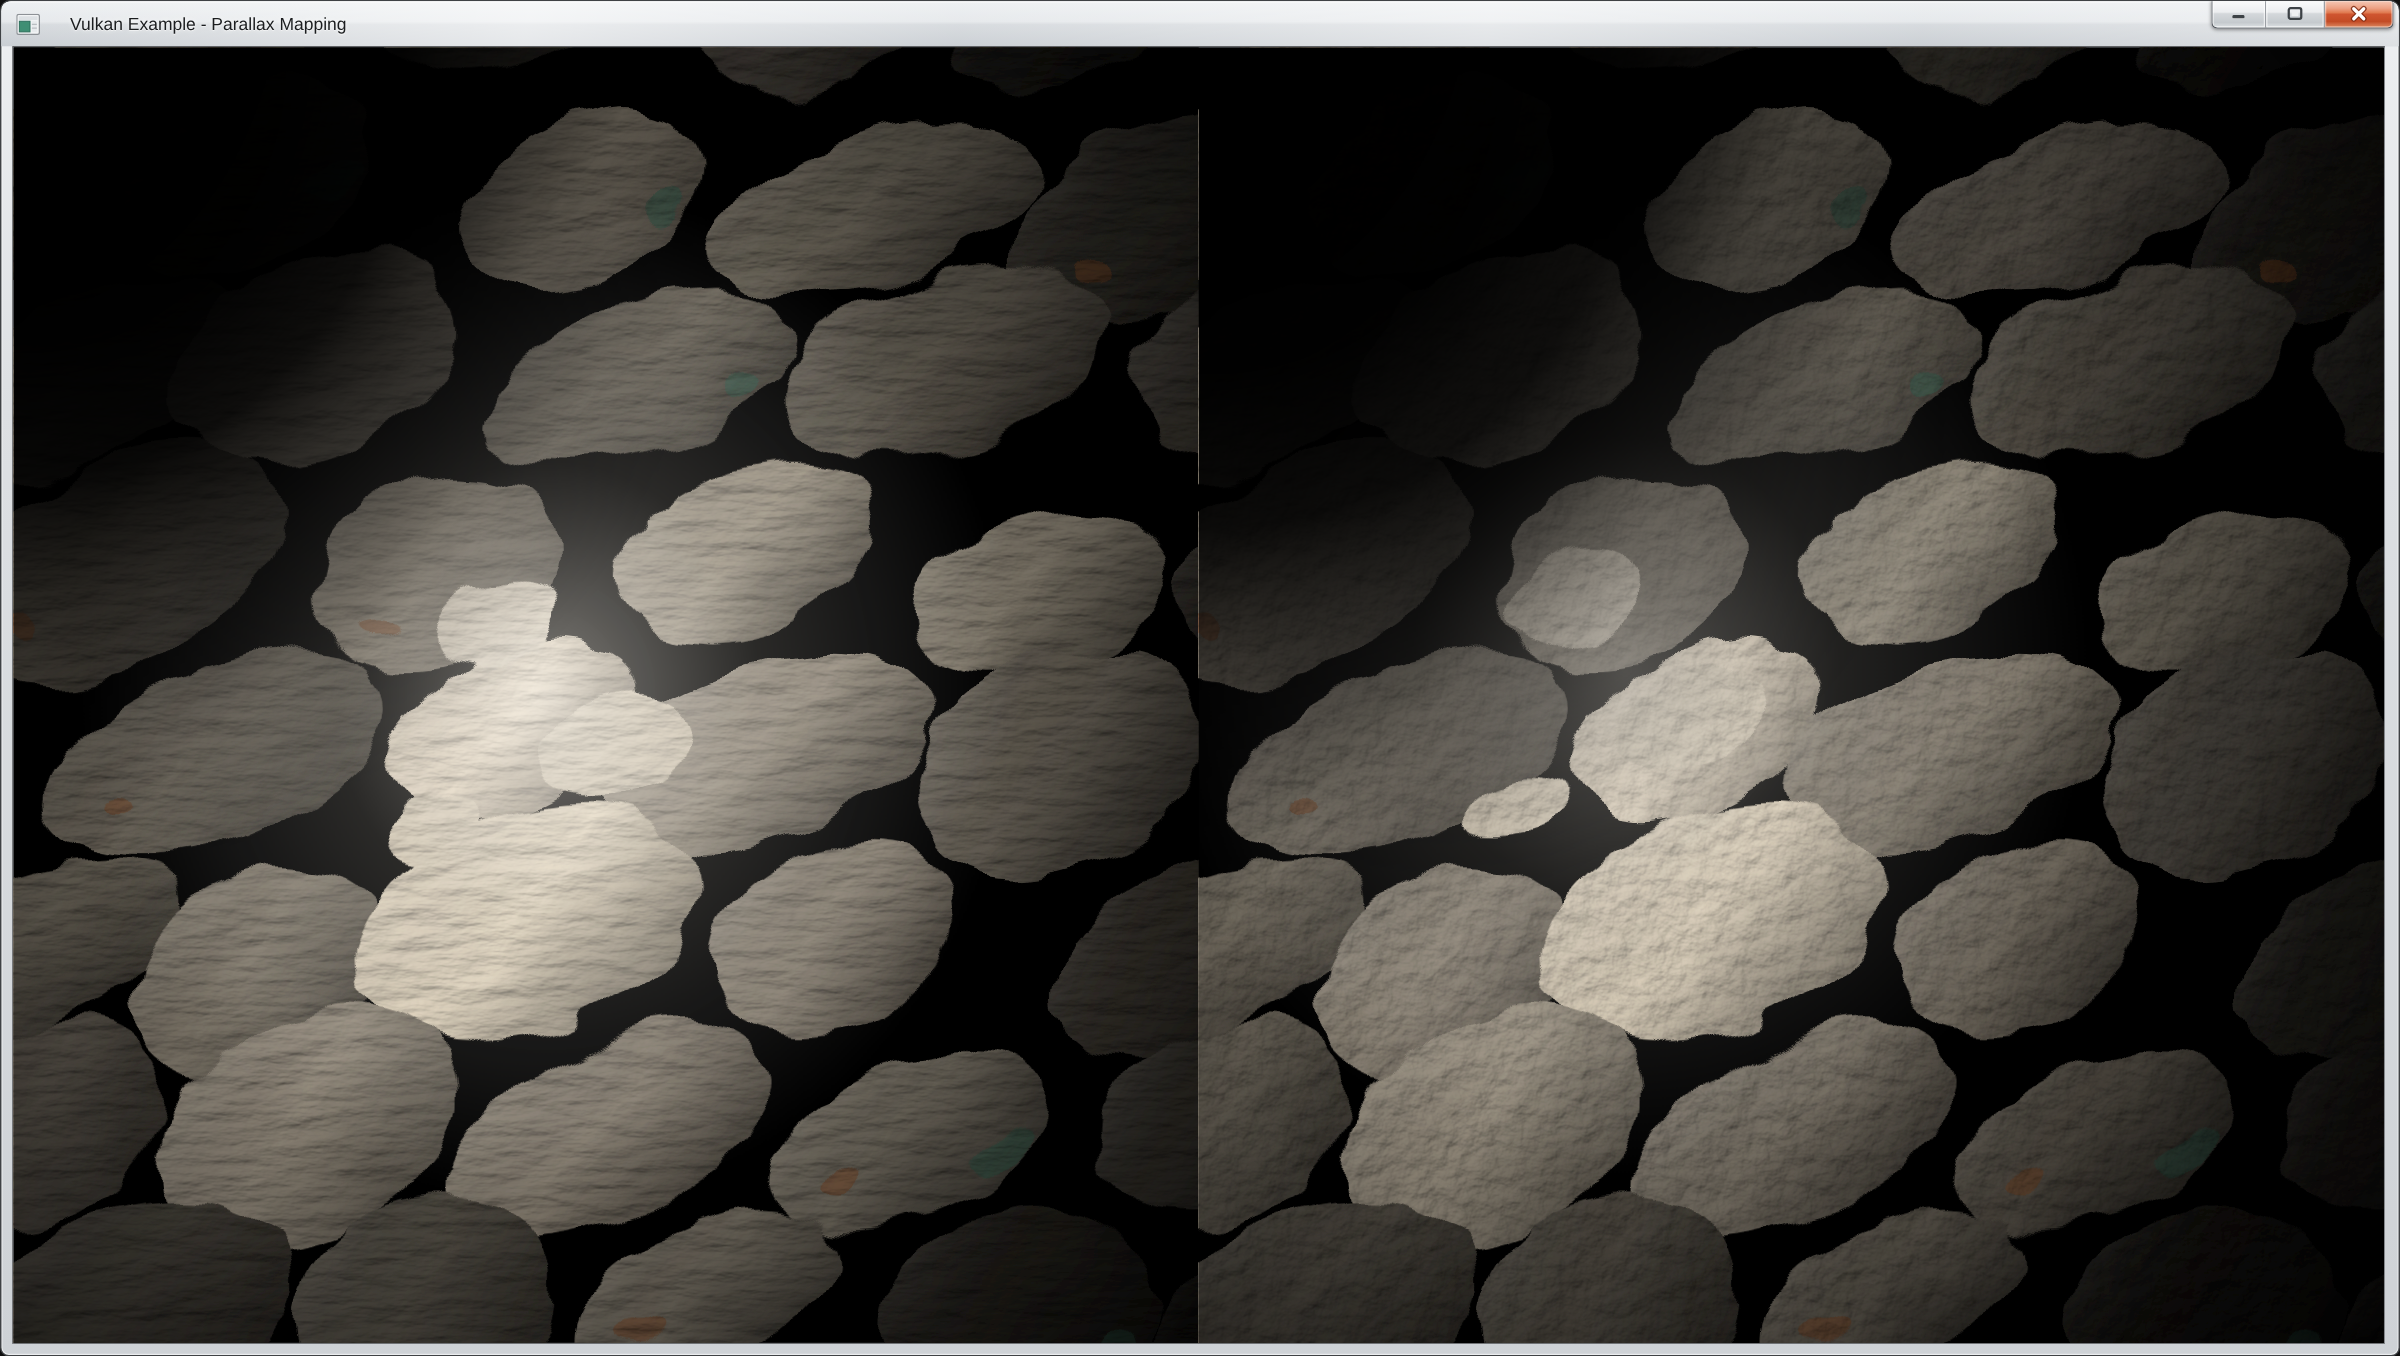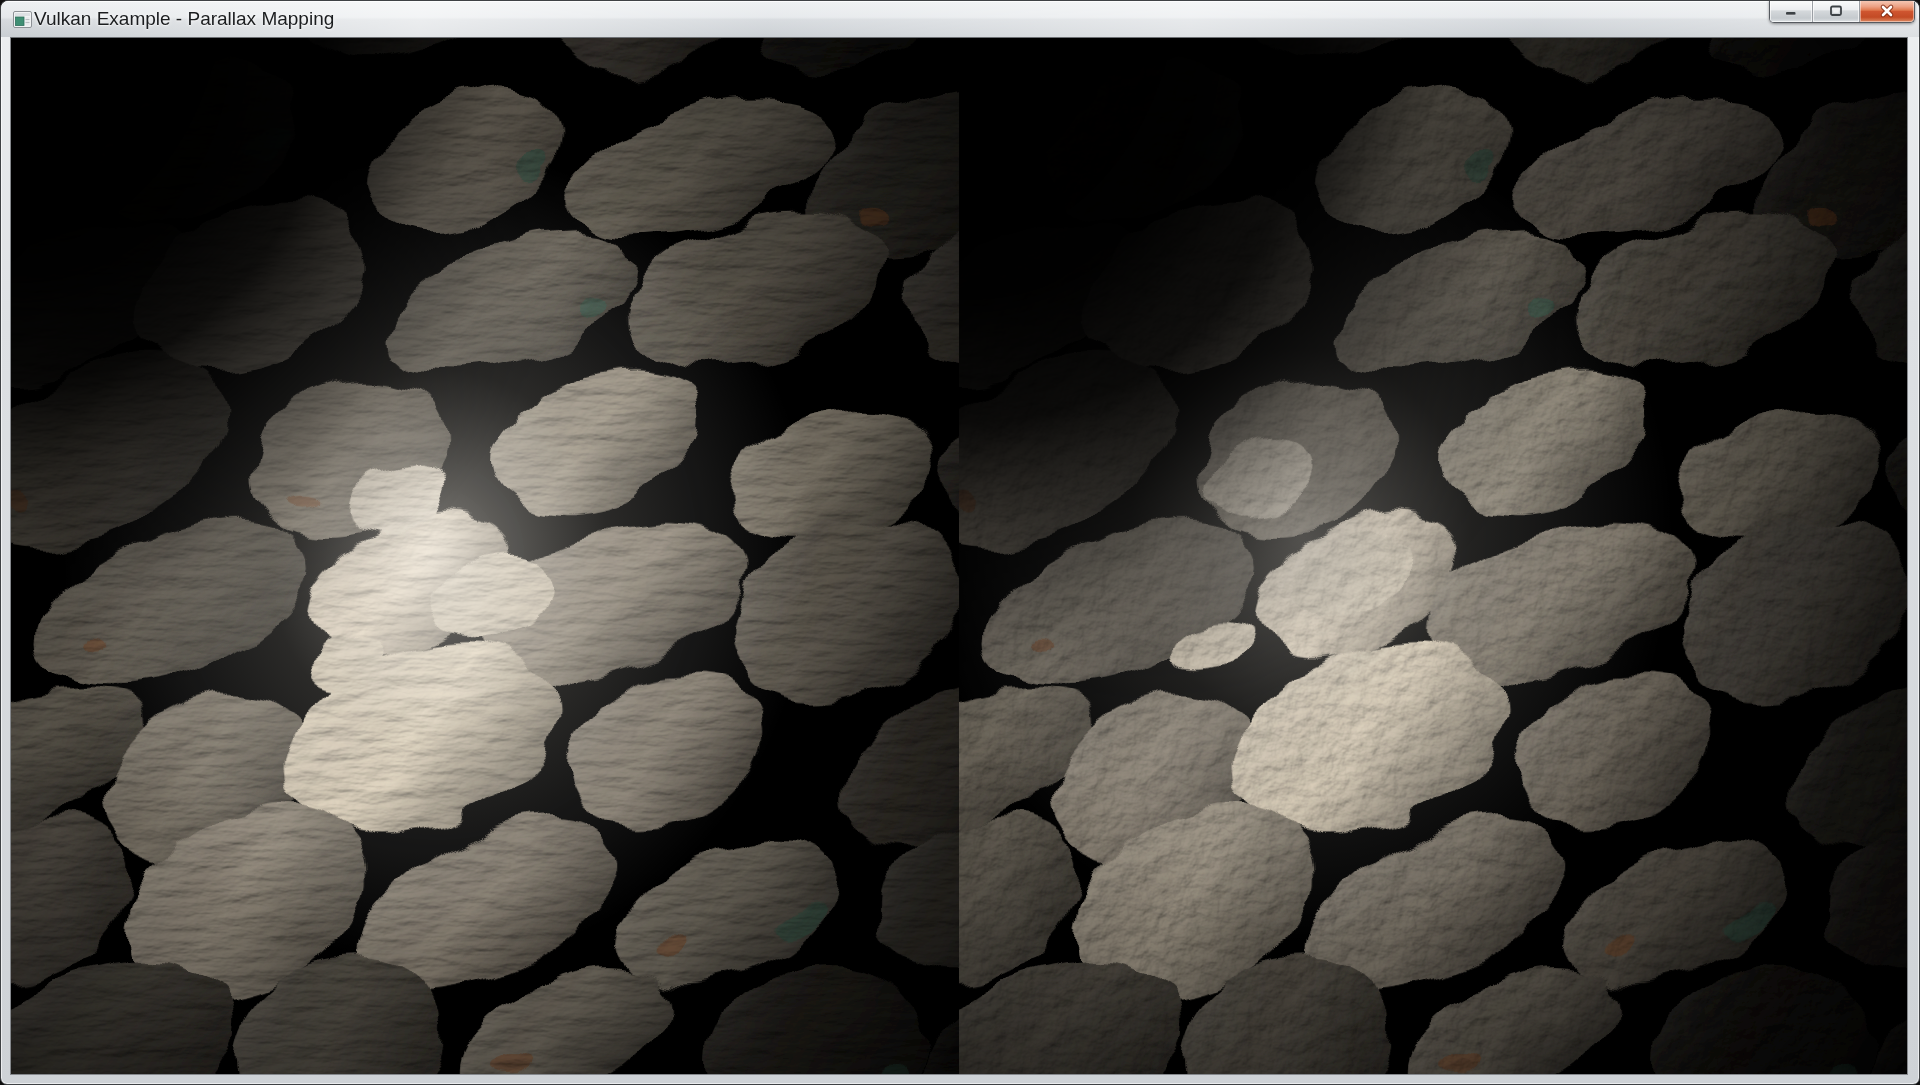--- a/index.html
+++ b/index.html
@@ -9,21 +9,21 @@
     background:linear-gradient(180deg,#eef0f2 0%,#dde0e3 30%,#ced2d6 100%);
     box-shadow:inset 0 0 0 1px rgba(255,255,255,.6), 0 2px 8px rgba(0,0,0,.6);}
   .titlebar{position:relative;height:36px;border-radius:8px 8px 0 0;overflow:hidden;
     background:linear-gradient(180deg,#ecefF1 0%,#e4e7ea 45%,#d4d8dc 52%,#c6cbd0 100%);
     display:flex;align-items:center;}
   .titlebar::before{content:"";position:absolute;inset:0;pointer-events:none;
     background:linear-gradient(100deg,rgba(255,255,255,.05) 0%,rgba(255,255,255,.55) 22%,
       rgba(255,255,255,.10) 40%,rgba(255,255,255,.45) 62%,rgba(255,255,255,.08) 80%,rgba(255,255,255,.4) 100%);}
   .titlebar::after{content:"";position:absolute;left:0;right:0;top:0;height:1px;background:rgba(255,255,255,.8);}
   .app-icon{margin-left:12px;width:19px;height:17px;display:inline-flex;position:relative;z-index:2;}
-  .title-text{margin-left:2px;font-size:19px;color:#1b1d1f;position:relative;z-index:2;
+  .title-text{margin-left:24px;font-size:14px;color:#1b1d1f;position:relative;z-index:2;
     text-shadow:0 0 4px rgba(255,255,255,.9),0 1px 0 rgba(255,255,255,.5);white-space:nowrap;}
   .caption{position:absolute;top:-1px;right:4px;height:22px;display:flex;z-index:3;
     border:1px solid #565a60;border-top:0;border-radius:0 0 5px 5px;overflow:hidden;
     box-shadow:0 1px 3px rgba(0,0,0,.4);}
   .cbtn{display:flex;align-items:center;justify-content:center;cursor:default;
     background:linear-gradient(180deg,#fbfcfc 0%,#eceef0 44%,#d4d8db 50%,#c5cace 82%,#dde1e4 100%);
     border-right:1px solid #9b9fa4;box-shadow:inset 0 0 0 1px rgba(255,255,255,.65);}
   .cbtn.min{width:42px}.cbtn.max{width:46px}
   .cbtn.close{width:54px;border-right:0;border-radius:0 0 4px 0;
     background:linear-gradient(180deg,#f6cdbb 0%,#eca184 30%,#e07a50 46%,#cf5530 52%,#c34b25 78%,#dd8a62 100%);

